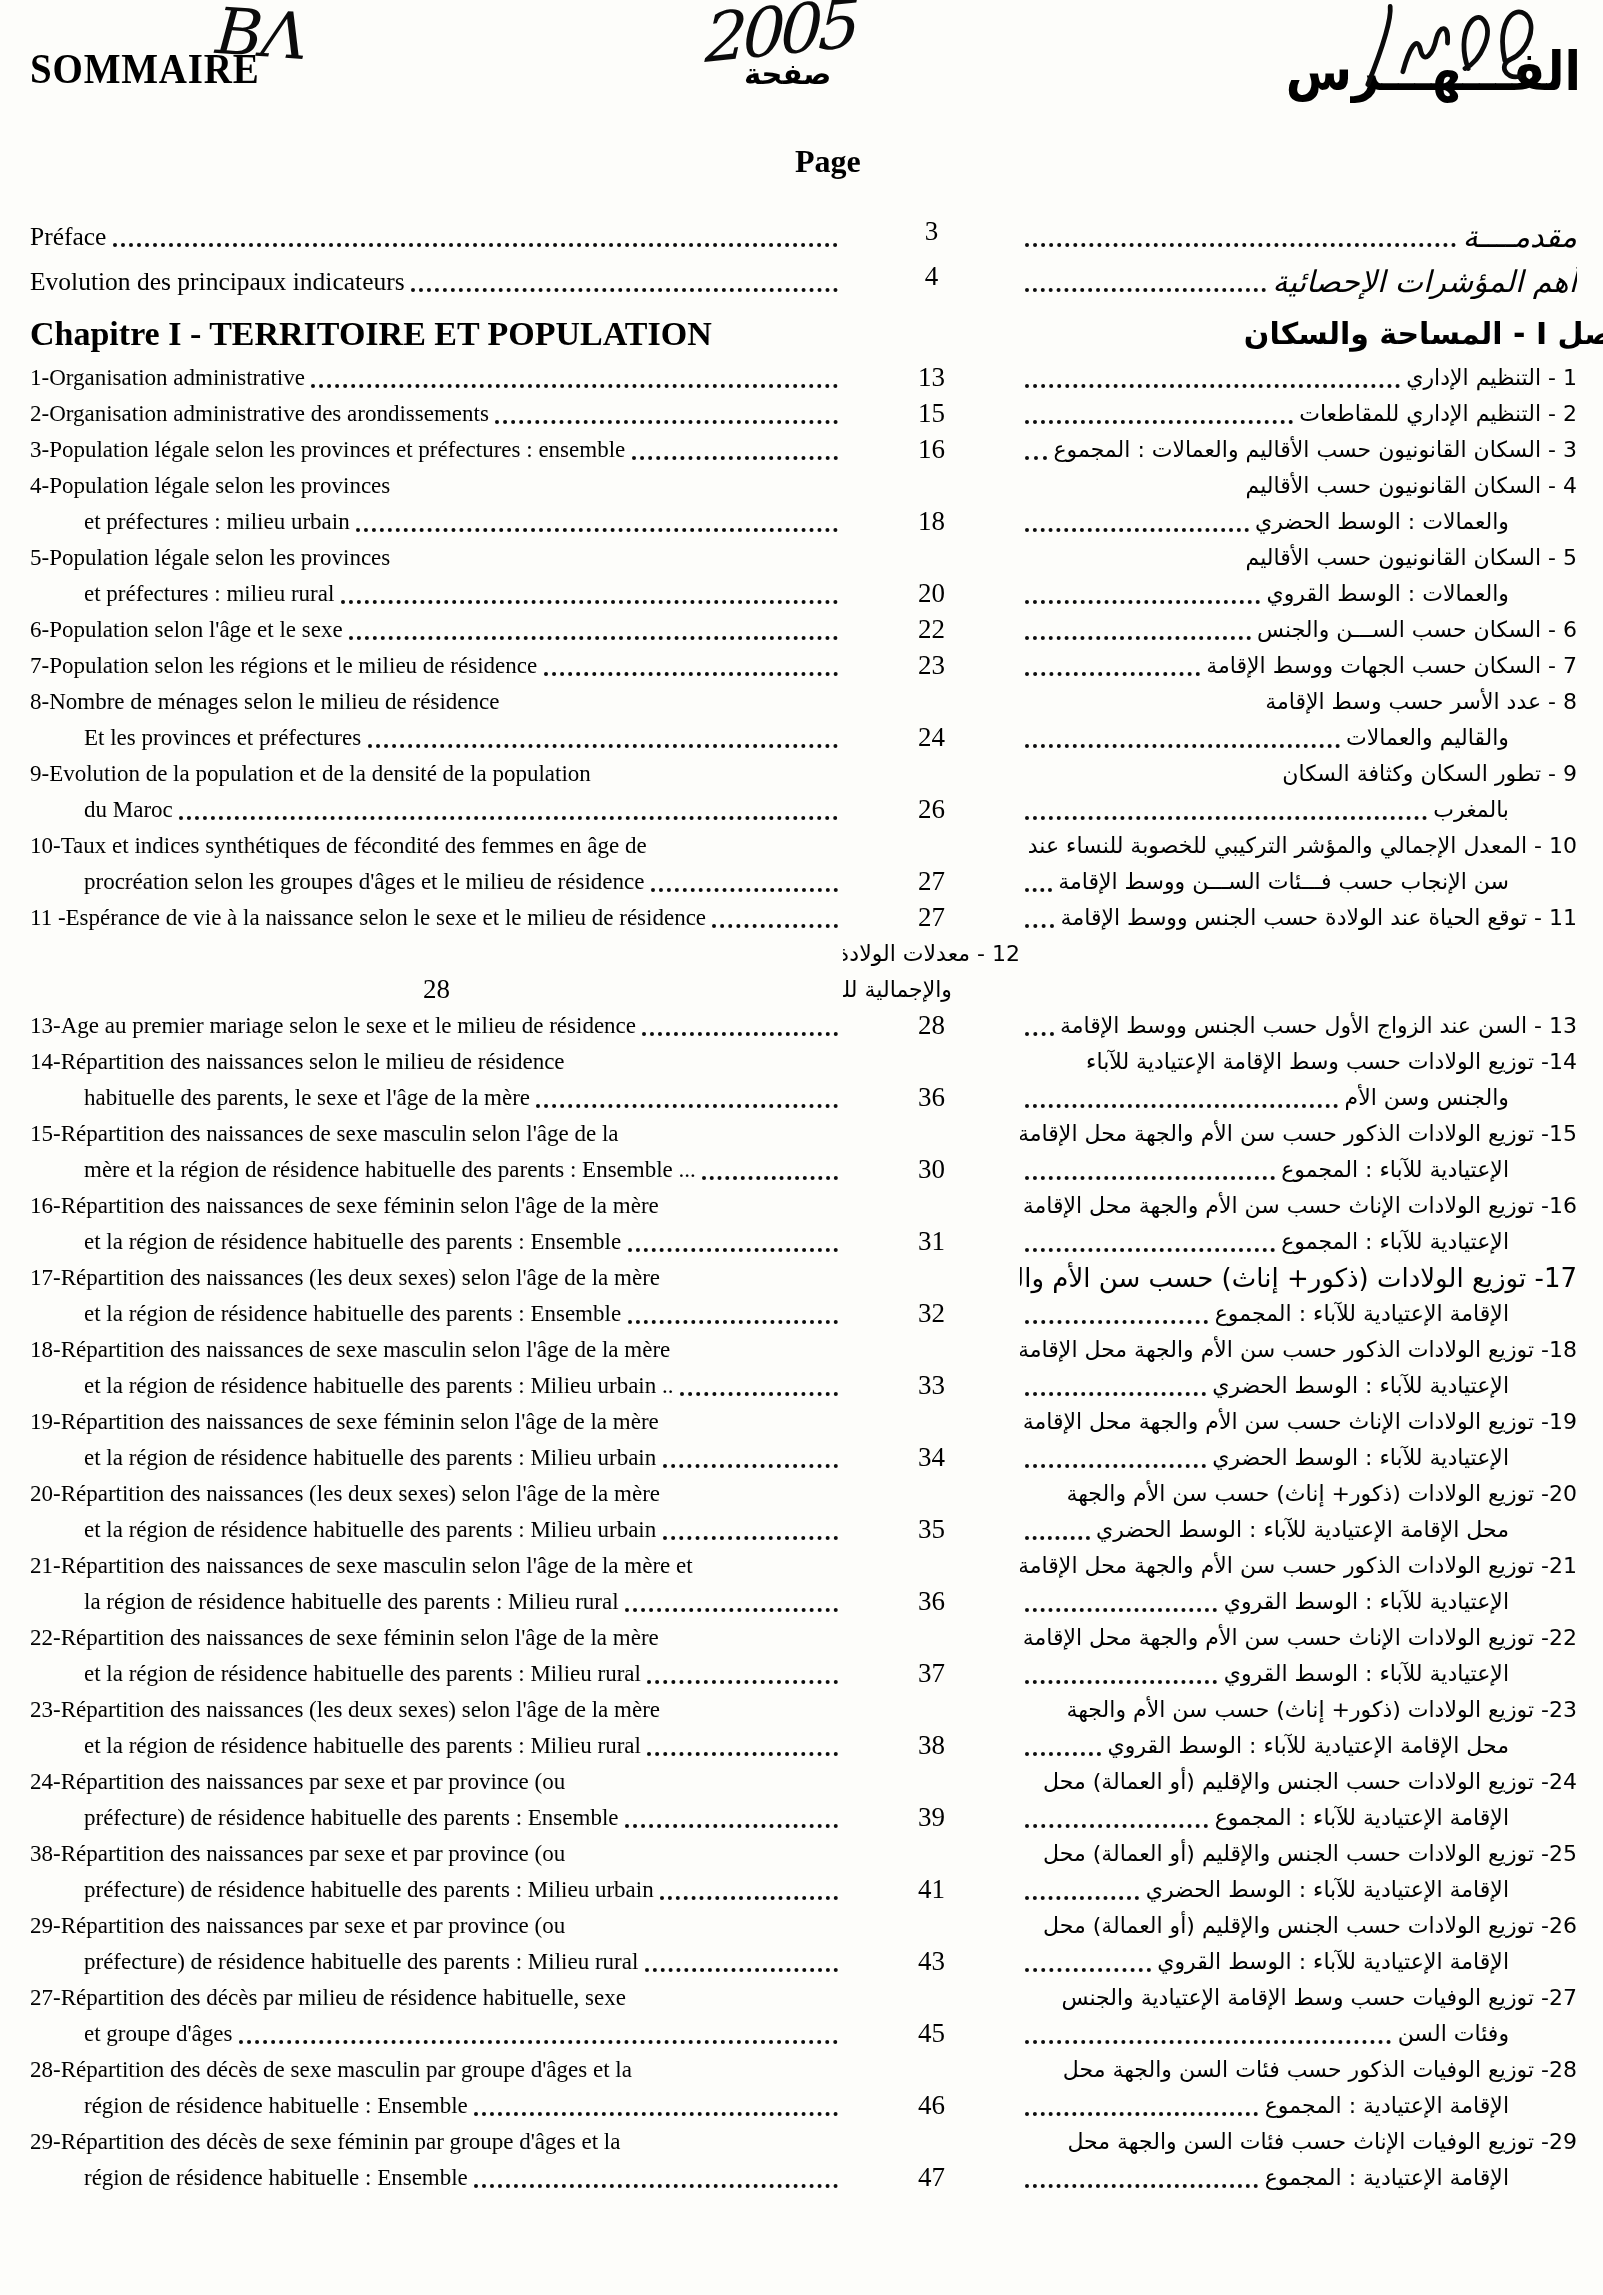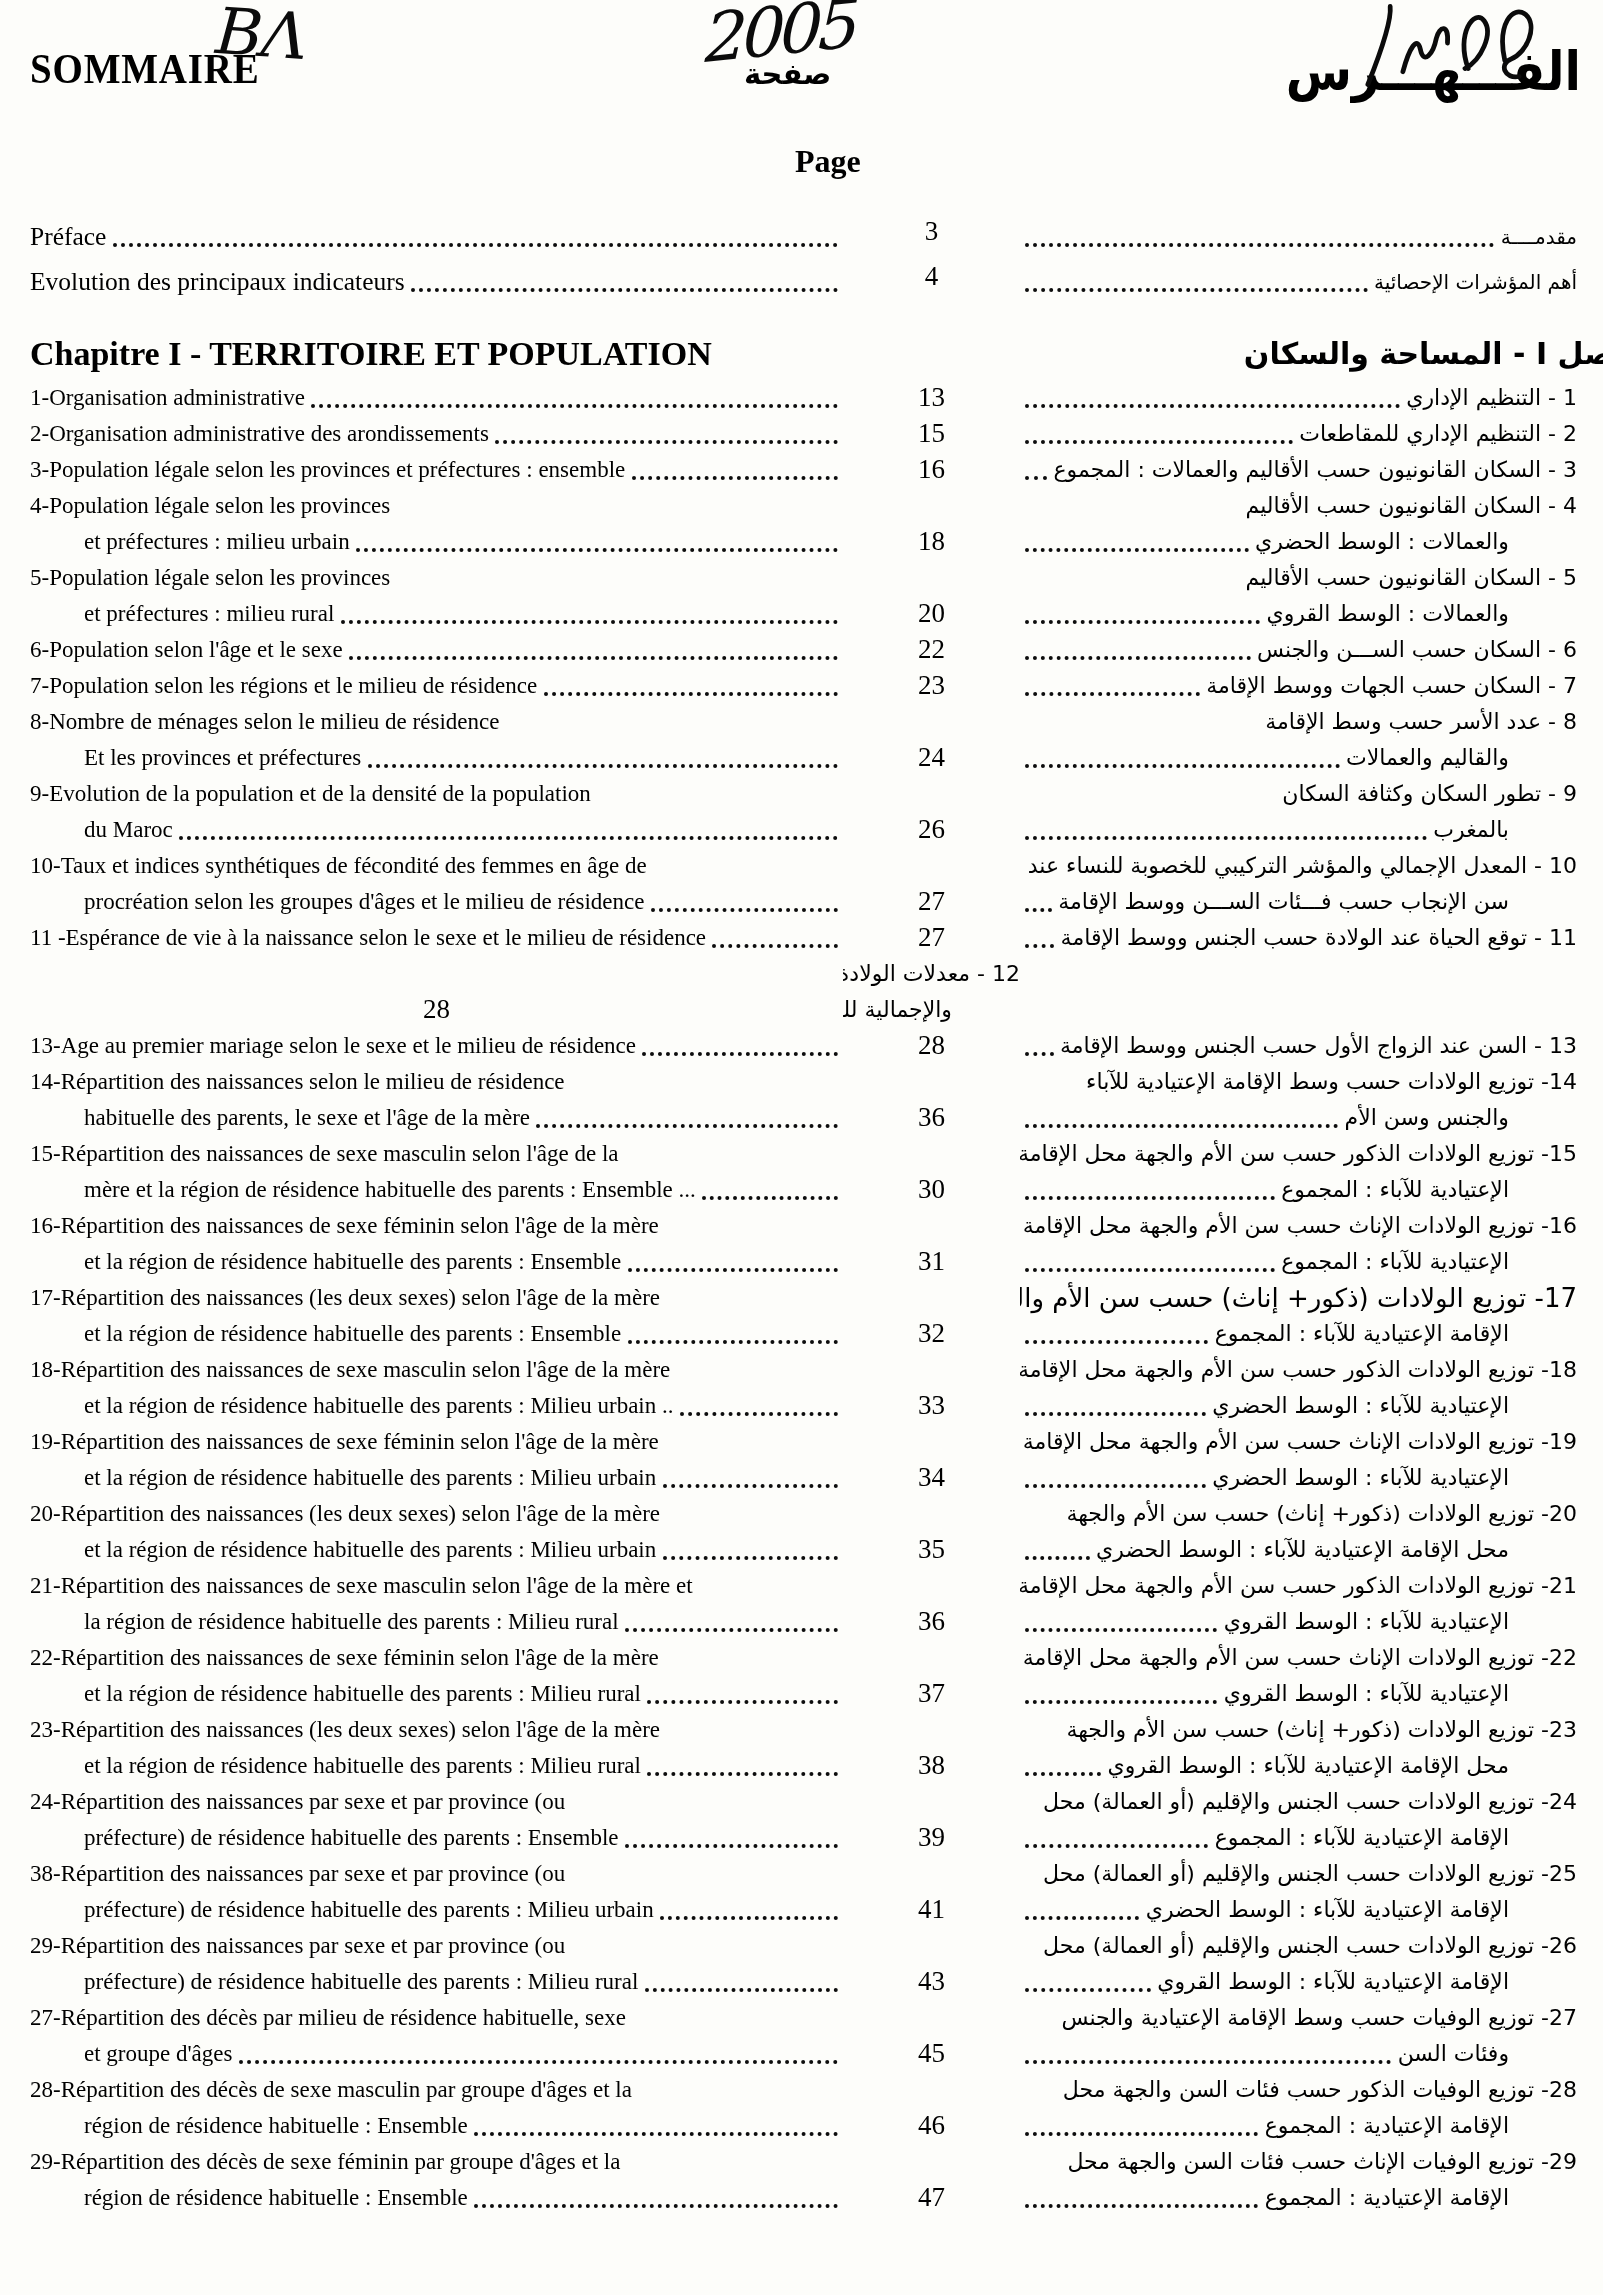--- a/index.html
+++ b/index.html
@@ -59,24 +59,24 @@
     border-bottom: 4px dotted #0d0d0d;
     margin: 0 4.8px 7.2px 6.4px;
   }
   .ar .leader { margin: 0 6.4px 7.2px 4.8px; }
   .pg { font-family: "Liberation Serif", serif; }
   .pgline { height: 36px; line-height: 36px; text-align: center; font-size: 27px; }
 
   
   #toc-pre .line, #toc-pre .pgline { height: 45px; line-height: 45px; }
   #toc-pre .fr { font-size: 25.5px; }
-  #toc-pre .ar { font-size: 20px; }
+  #toc-pre .ar { font-size: 30px; font-style: italic; }
 
   
-  .chapter-row { margin-top: 32px; gap: 40px; }
+  .chapter-row { margin-top: 12px; gap: 40px; }
   .chfr {
     font-size: 34px; font-weight: bold;
     height: 45px; line-height: 45px; white-space: nowrap;
   }
   .char {
     font-size: 30px; font-weight: bold;
     height: 45px; line-height: 45px;
     font-family: "DejaVu Sans", sans-serif;
   }
   #toc-rows { margin-top: 3.2px; }

